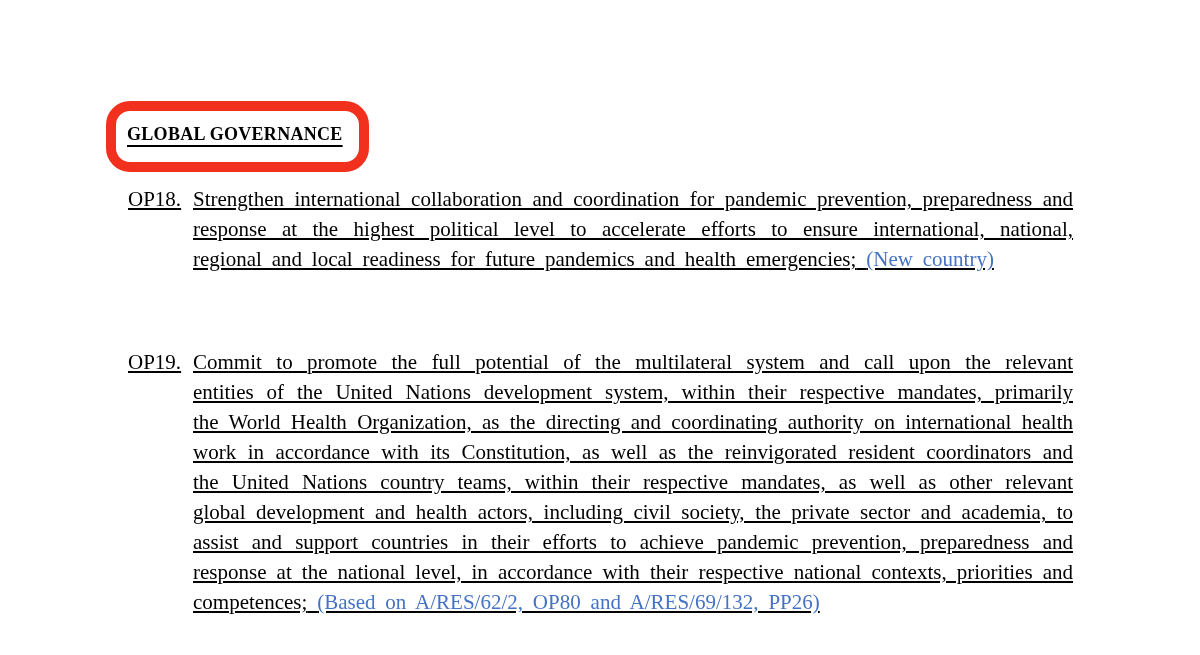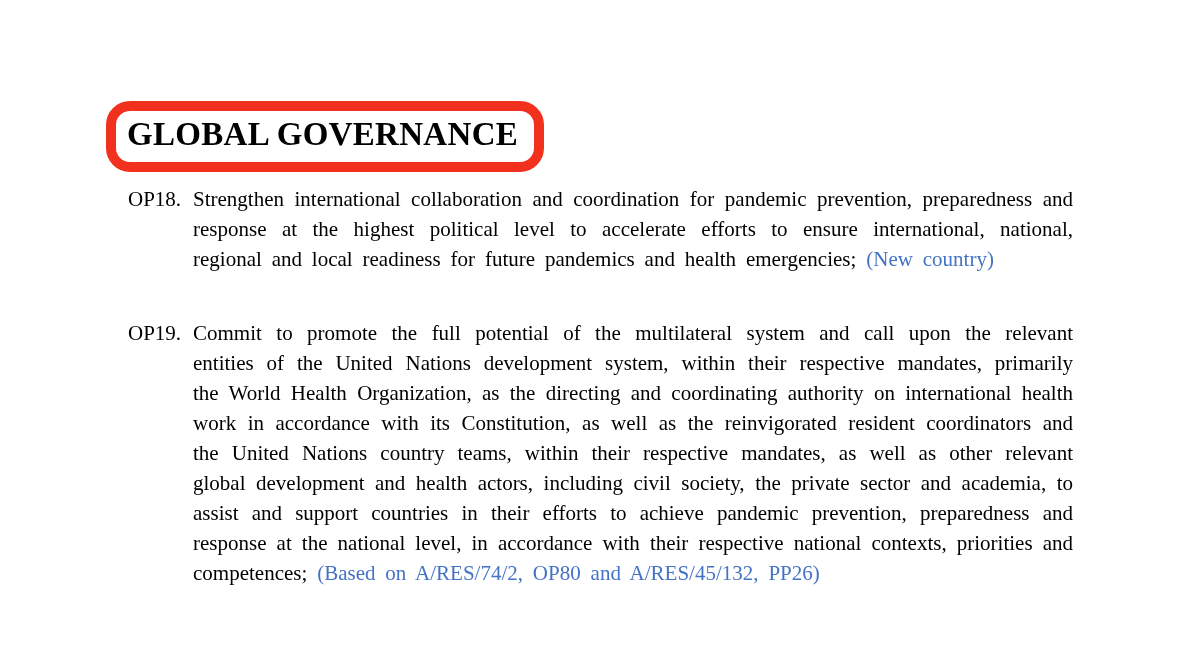--- a/index.html
+++ b/index.html
@@ -24,40 +24,42 @@
     position: absolute;
     left: 106px;
     top: 101px;
     border: 10px solid var(--highlight-red, #f1301d);
     border-radius: 24px;
     padding: 7px 16px 12px 11px;
     background: #ffffff;
   }
   .heading-text {
     font-weight: bold;
-    font-size: 33px;
+    font-size: 18px;
     line-height: 32px;
     letter-spacing: 0.3px;
     color: var(--text-color, #000000);
+    text-decoration: underline;
     text-decoration-thickness: 2px;
     text-underline-offset: 5px;
     white-space: nowrap;
   }
   
   .para {
     position: absolute;
     left: 128px;
     width: 945px;
     display: flex;
     align-items: flex-start;
     font-size: 21px;
     line-height: 30px;
+    text-decoration: underline;
   }
   .para-op18 { top: 184px; }
-  .para-op19 { top: 318px; }
+  .para-op19 { top: 347px; }
   .op-label {
     flex: 0 0 65px;
   }
   .op-body {
     width: 880px;
     text-align: justify;
     word-spacing: 0.22em;
   }
   .annotation {
     color: var(--annotation-blue, #4472c4);
@@ -77,17 +79,17 @@
     <span class="op-body">
       <span>Strengthen international collaboration and coordination for pandemic prevention, preparedness and response at the highest political level to accelerate efforts to ensure international, national, regional and local readiness for future pandemics and health emergencies;</span>
       <span class="annotation">(New country)</span>
     </span>
   </div>
 
   <div class="para para-op19">
     <span class="op-label">OP19.</span>
     <span class="op-body">
       <span>Commit to promote the full potential of the multilateral system and call upon the relevant entities of the United Nations development system, within their respective mandates, primarily the World Health Organization, as the directing and coordinating authority on international health work in accordance with its Constitution, as well as the reinvigorated resident coordinators and the United Nations country teams, within their respective mandates, as well as other relevant global development and health actors, including civil society, the private sector and academia, to assist and support countries in their efforts to achieve pandemic prevention, preparedness and response at the national level, in accordance with their respective national contexts, priorities and competences;</span>
-      <span class="annotation">(Based on A/RES/74/2, OP80 and A/RES/45/132, PP26)</span>
+      <span class="annotation">(Based on A/RES/62/2, OP80 and A/RES/69/132, PP26)</span>
     </span>
   </div>
 
 </div>
 
 </body></html>

